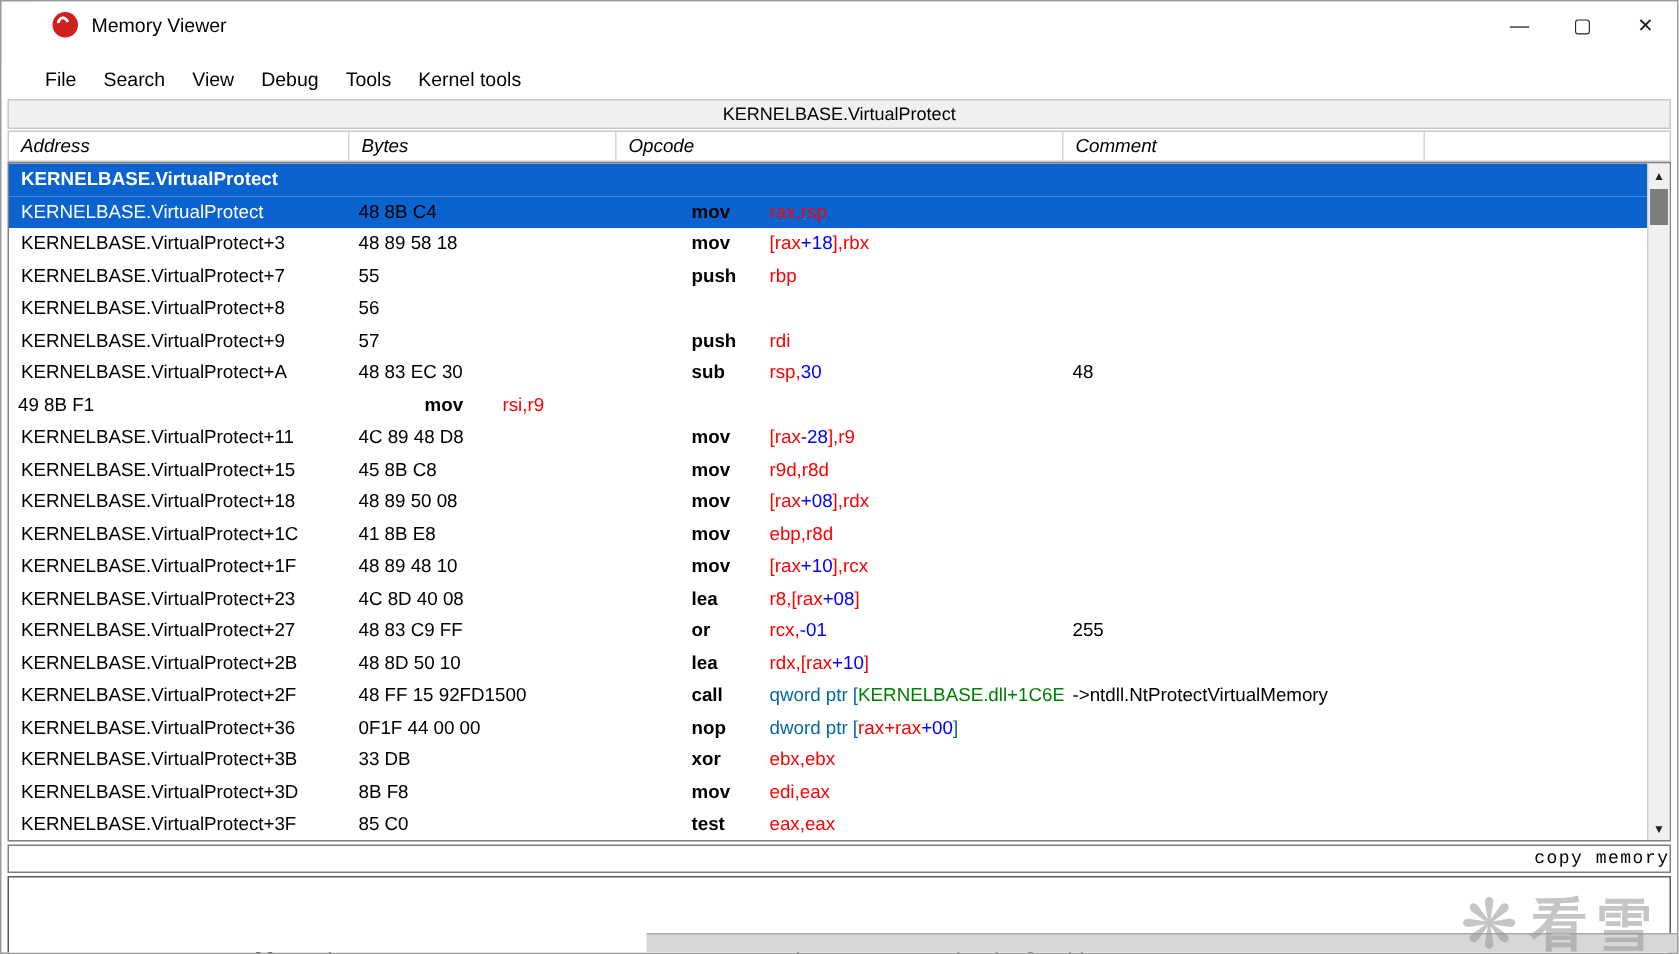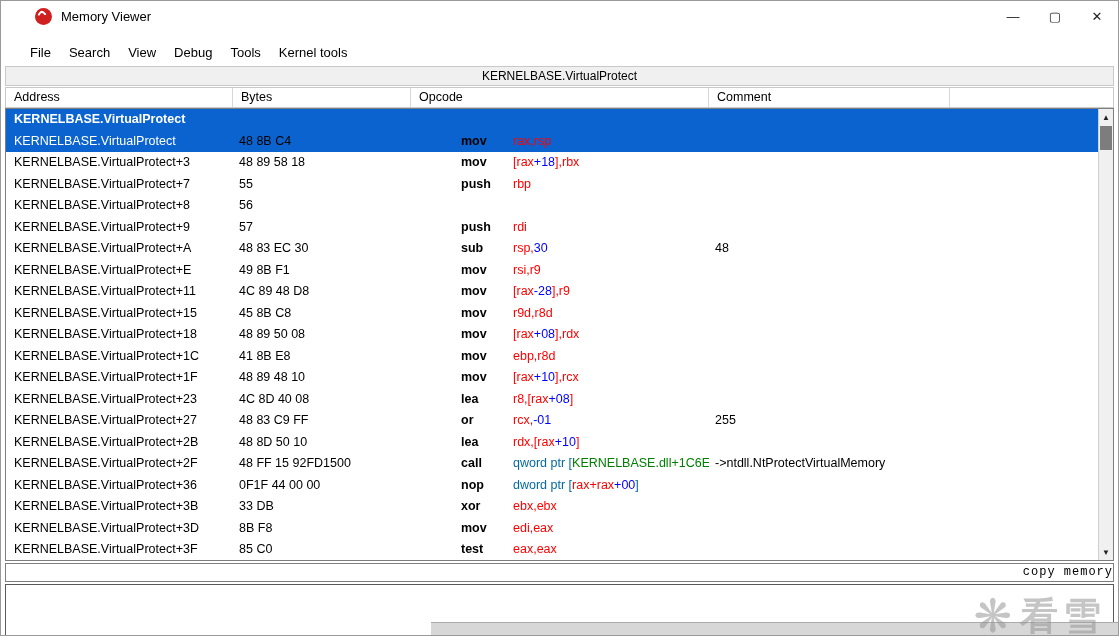--- a/index.html
+++ b/index.html
@@ -21,21 +21,21 @@
   .win-btn { width:42px; height:30px; display:flex; align-items:center; justify-content:center; font-size:13px; color:#222; }
   
   .menubar { height:23px; display:flex; padding-left:20px; font-size:13px; background:#fff;margin-top:12px; }
   .menu-item { padding:2px 9px; white-space:nowrap; }
   
   .subheader { margin:0 4px; height:20px; background:#f0f0f0; border:1px solid #c9c9c9;
                text-align:center; font-size:12px; line-height:18px; }
   
   .colheader { margin:1px 4px 0; height:21px; background:#fff; border:1px solid #c9c9c9;
                display:grid; grid-template-columns:227px 178px 298px 241px 1fr; font-size:12.5px; }
-  .hcell { line-height:19px; padding-left:8px; border-right:1px solid #d6d6d6; overflow:hidden; white-space:nowrap; }
+  .hcell { line-height:19px; padding-left:8px; border-right:1px solid #d6d6d6; overflow:hidden; white-space:nowrap;font-style:italic; }
   .hcell:last-child { border-right:none; }
   
   .table-outer { margin:0 4px; height:453px; border:1px solid #7e7e7e; display:flex; background:#fff; }
   .rows { flex:1; overflow:hidden; }
   .drow { display:grid; grid-template-columns:227px 178px 298px 1fr; height:21.5px; line-height:21.5px;
           font-size:12.5px; white-space:nowrap; }
   .drow .cell { overflow:hidden; }
   .addr   { padding-left:8px; }
   .bytes  { padding-left:6px; }
   .opcode { padding-left:6px; }
@@ -140,21 +140,20 @@
         <div class="cell opcode"><span class="mn">push</span><span class="c-r">rdi</span></div>
         <div class="cell comment"></div>
       </div>
       <div class="drow">
         <div class="cell addr">KERNELBASE.VirtualProtect+A</div>
         <div class="cell bytes">48 83 EC 30</div>
         <div class="cell opcode"><span class="mn">sub</span><span class="c-r">rsp,</span><span class="c-b">30</span></div>
         <div class="cell comment">48</div>
       </div>
       <div class="drow">
-        <div class="cell addr">KERNELBASE.VirtualProtect+E</div>
         <div class="cell bytes">49 8B F1</div>
         <div class="cell opcode"><span class="mn">mov</span><span class="c-r">rsi,r9</span></div>
         <div class="cell comment"></div>
       </div>
       <div class="drow">
         <div class="cell addr">KERNELBASE.VirtualProtect+11</div>
         <div class="cell bytes">4C 89 48 D8</div>
         <div class="cell opcode"><span class="mn">mov</span><span class="c-r">[rax</span><span class="c-b">-28</span><span class="c-r">],r9</span></div>
         <div class="cell comment"></div>
       </div>

